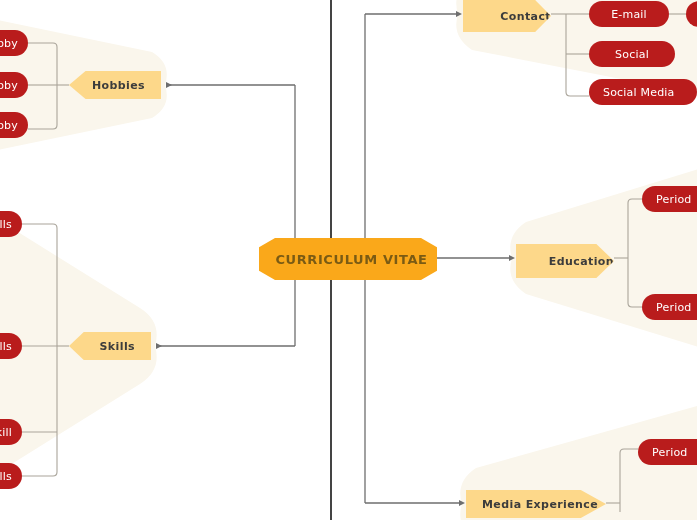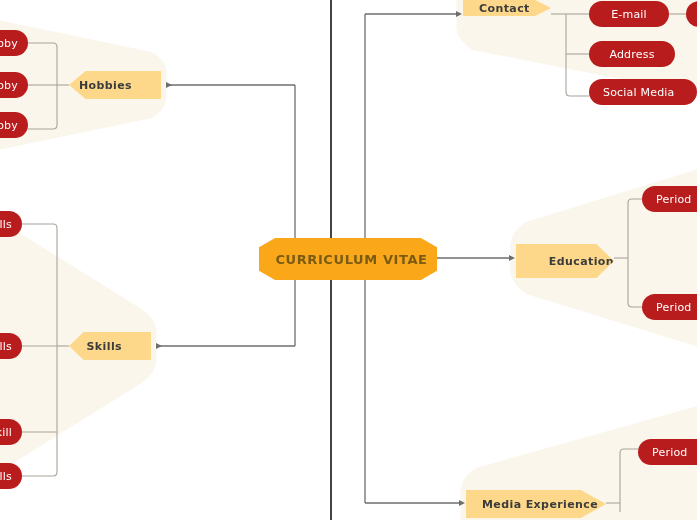--- a/index.html
+++ b/index.html
@@ -76,21 +76,21 @@
     clip-path: polygon(0% 0%, 82% 0%, 100% 50%, 82% 100%, 0% 100%);
   }
 
   
   .node-branch-l {
     background: #FDD88A;
     color: #3C3C3C;
     font-weight: bold;
     font-size: 11px;
     letter-spacing: 0.4px;
-    padding-right: 29px;
+    padding-right: 16px;
     justify-content: flex-end;
     clip-path: polygon(18% 0%, 100% 0%, 100% 100%, 18% 100%, 0% 50%);
   }
 
   
   .node-leaf {
     background: #b91c1c;
     color: #ffffff;
     font-size: 11px;
     border-radius: 999px;
@@ -217,31 +217,31 @@
   <div class="node node-leaf clip-left" style="left:-44px; top:333px; width:66px; height:26px;">
     <span>Skills</span>
   </div>
   <div class="node node-leaf clip-left" style="left:-44px; top:419px; width:66px; height:26px;">
     <span>Skill</span>
   </div>
   <div class="node node-leaf clip-left" style="left:-44px; top:463px; width:66px; height:26px;">
     <span>Skills</span>
   </div>
 
-  <div class="node node-branch-r" style="left:463px; top:0px; width:88px; height:16px;">
+  <div class="node node-branch-r" style="left:463px; top:0px; width:88px; height:32px;justify-content:flex-end;">
     <span>Contact</span>
   </div>
   <div class="node node-leaf" style="left:589px; top:1px; width:80px; height:26px;">
     <span>E-mail</span>
   </div>
   <div class="node node-leaf clip-right" style="left:686px; top:1px; width:40px; height:26px;">
     <span></span>
   </div>
   <div class="node node-leaf" style="left:589px; top:41px; width:86px; height:26px;">
-    <span>Address</span>
+    <span>Social</span>
   </div>
   <div class="node node-leaf clip-right" style="left:589px; top:79px; width:108px; height:26px;">
     <span>Social Media</span>
   </div>
 
   <div class="node node-branch-r" style="left:516px; top:244px; width:98px; height:34px;justify-content:flex-end;">
     <span>Education</span>
   </div>
   <div class="node node-leaf clip-right" style="left:642px; top:186px; width:80px; height:26px;">
     <span>Period</span>

